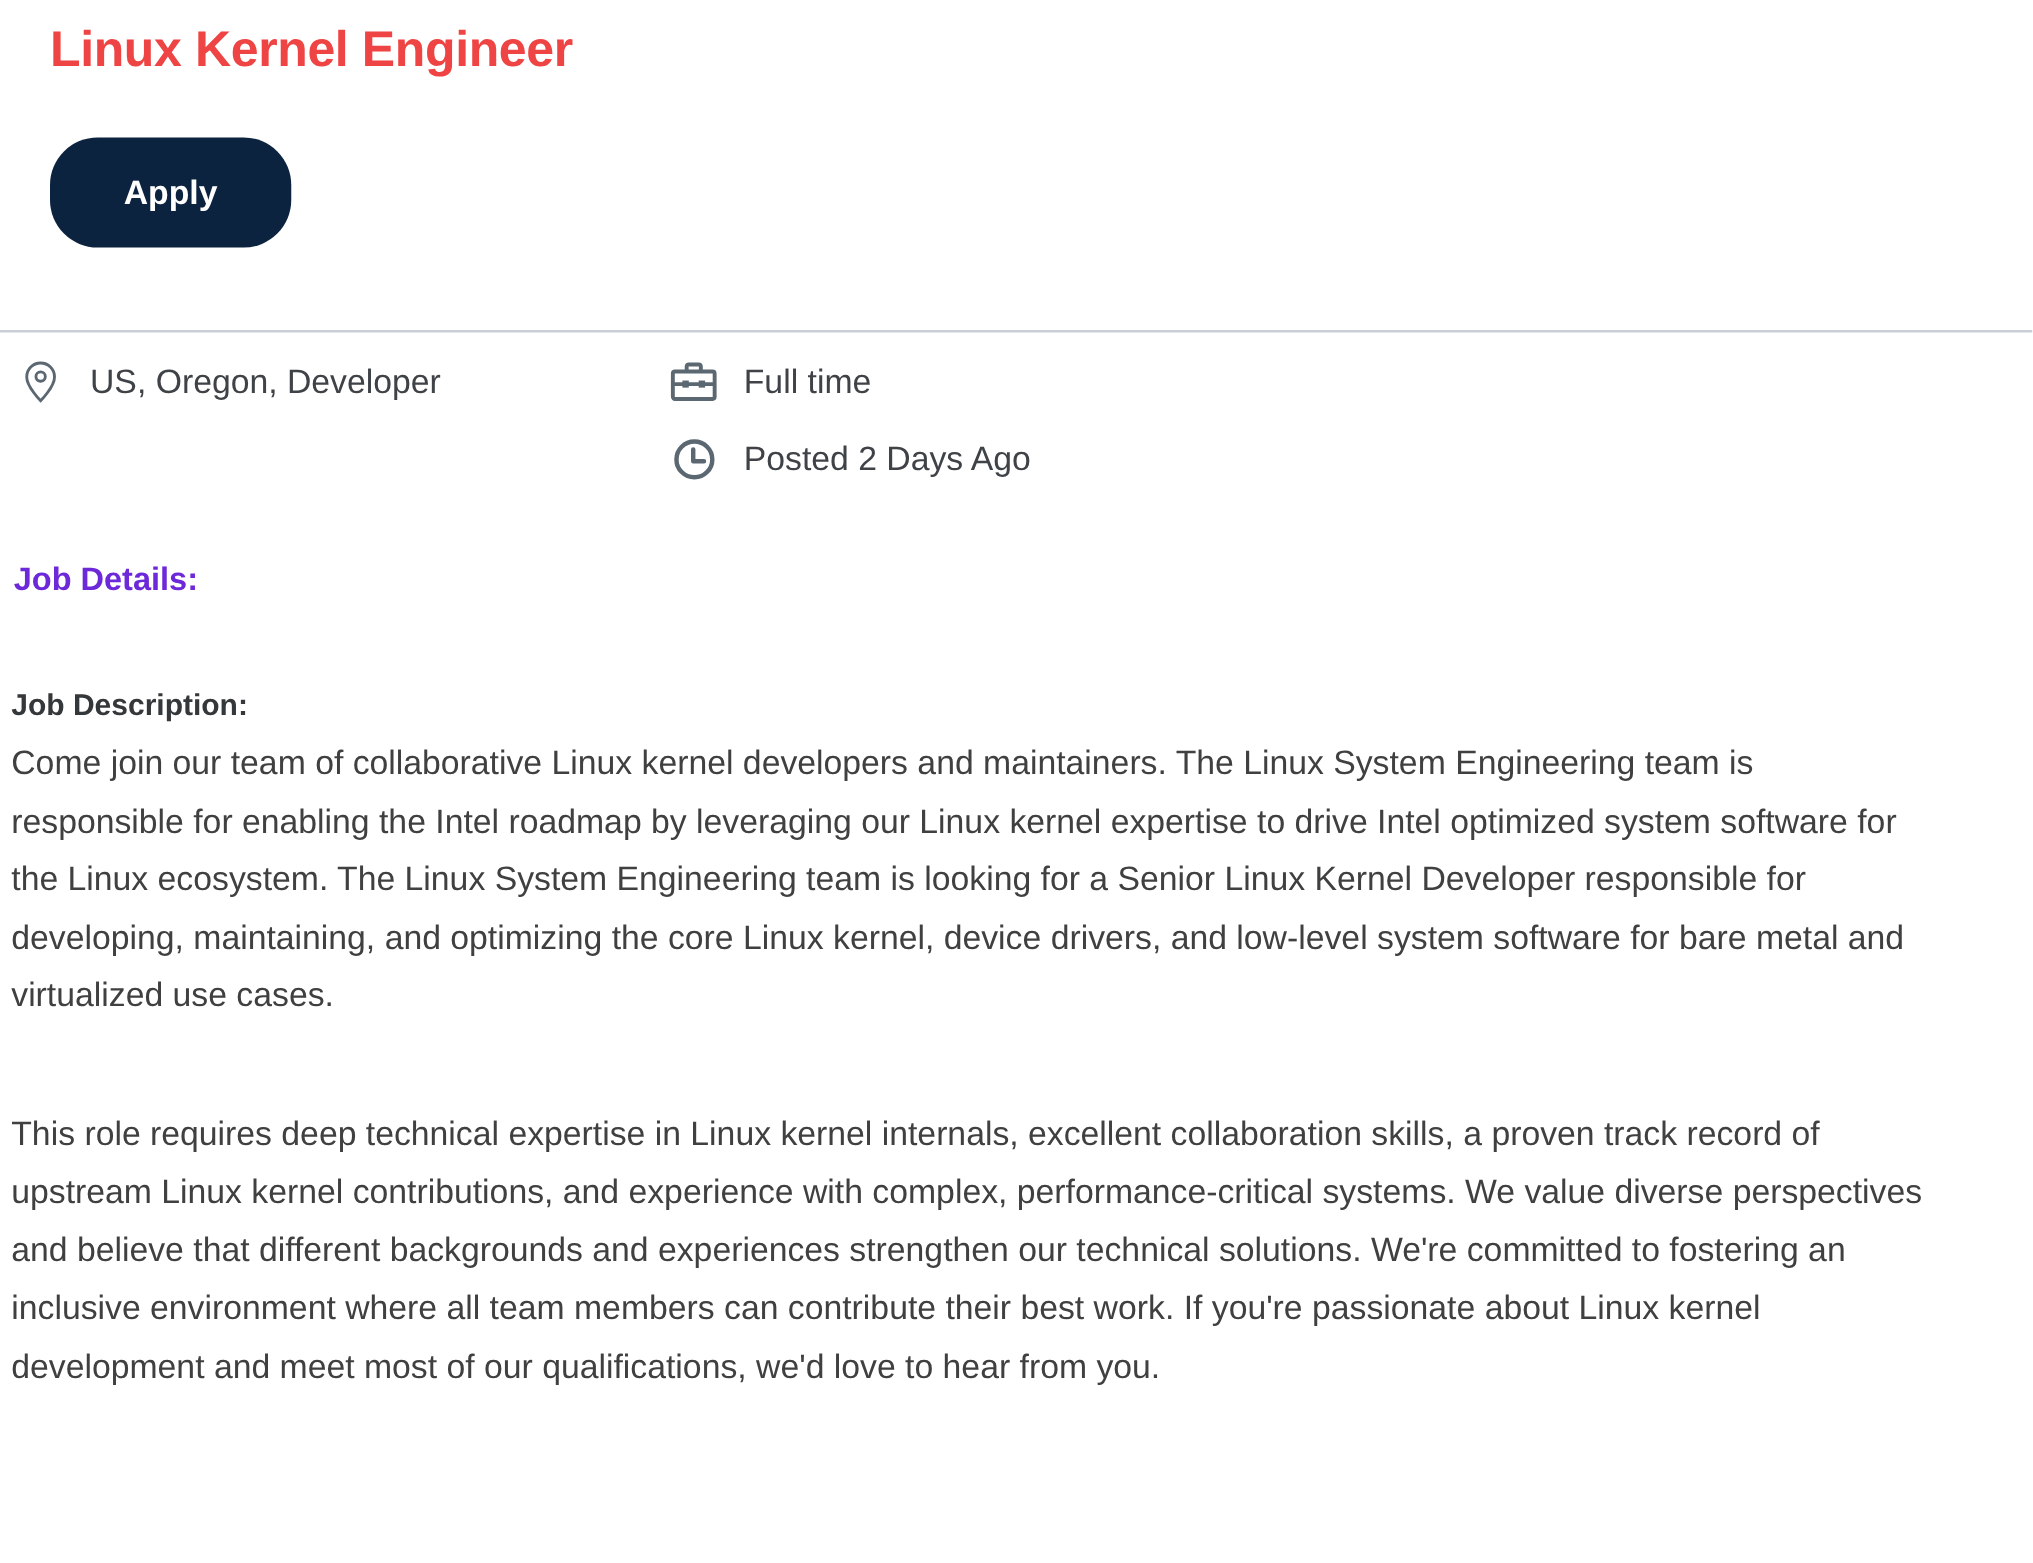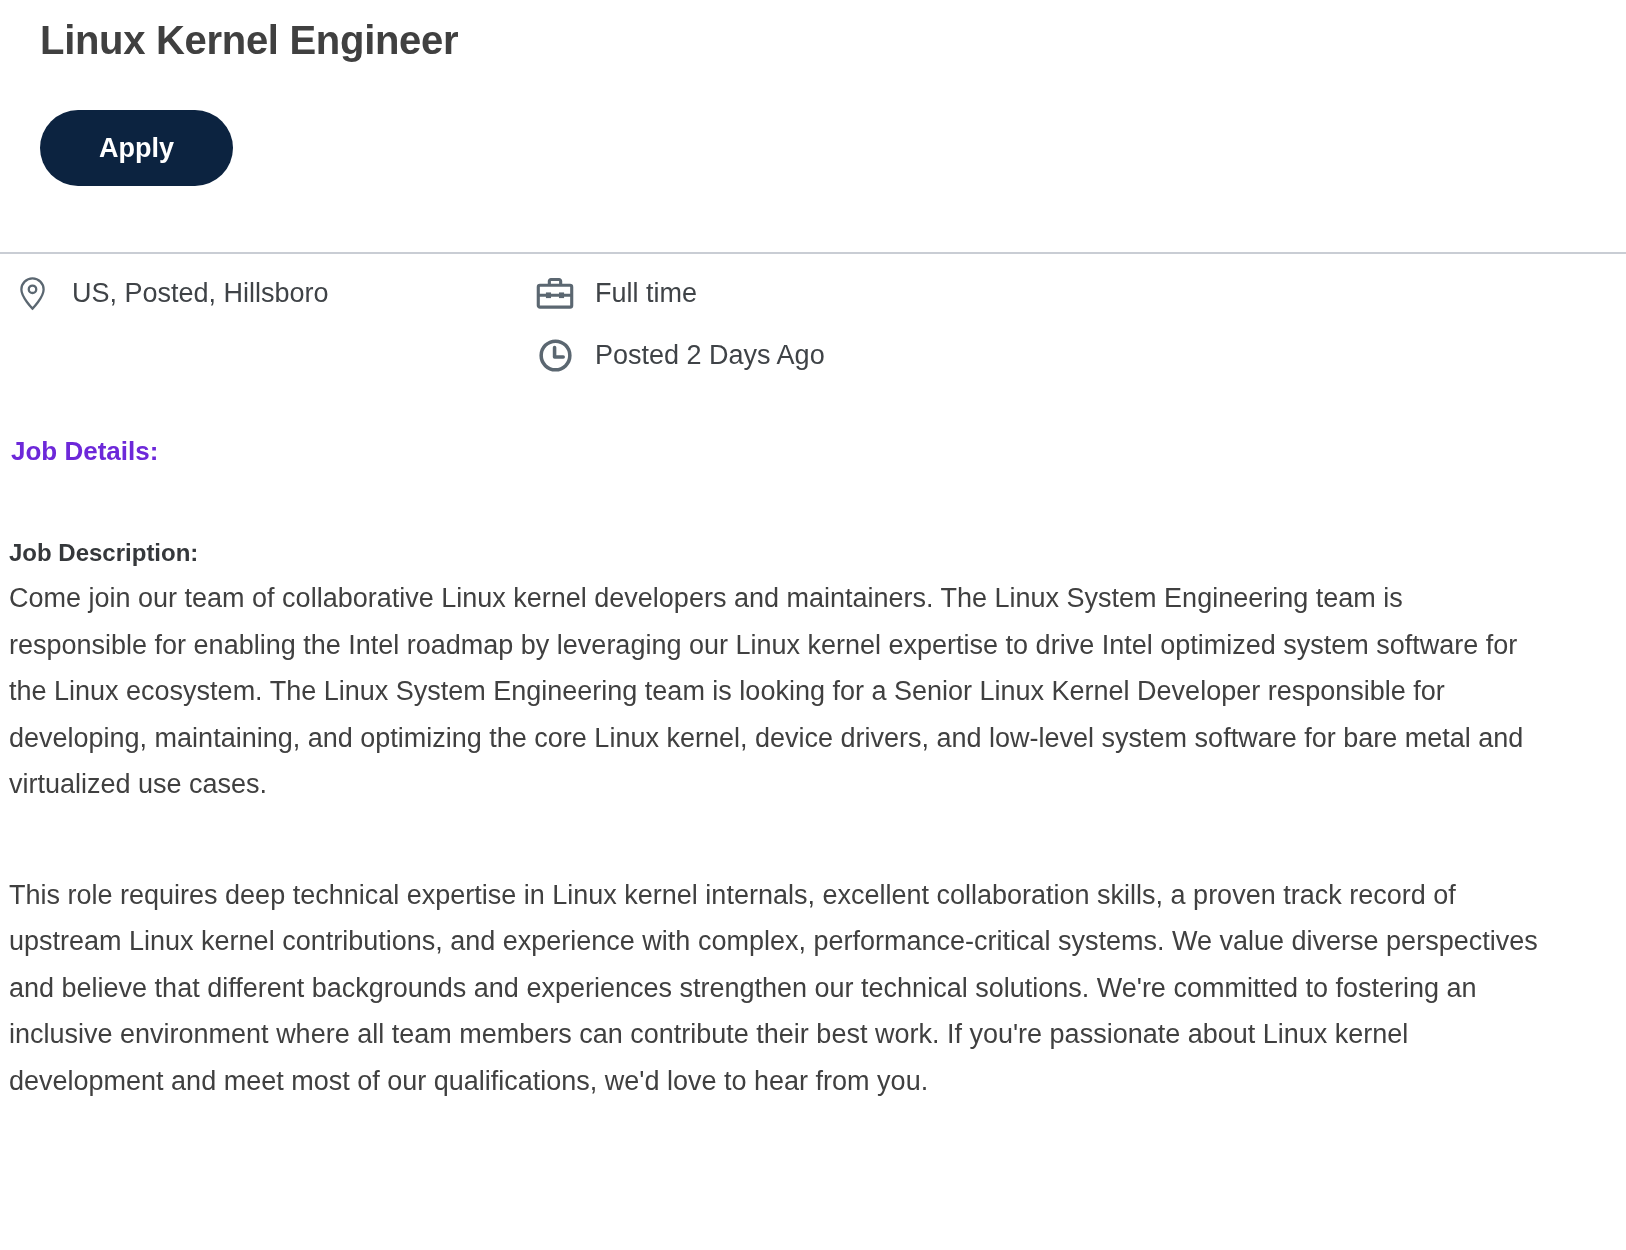--- a/index.html
+++ b/index.html
@@ -15,27 +15,27 @@
     color: #3f4347;
   }
   .header {
     padding: 18px 0 0 40px;
   }
   .page-title {
     margin: 0;
     font-size: 40px;
     line-height: 44px;
     font-weight: bold;
-    color: #404040;
+    color: #ef4444;
     letter-spacing: -0.3px;
   }
   .apply-btn {
     margin-top: 48px;
     width: 193px;
-    height: 76px;
+    height: 88px;
     border-radius: 38px;
     border: none;
     background: #0c2340;
     color: #ffffff;
     font-family: inherit;
     font-size: 27px;
     font-weight: bold;
     display: flex;
     align-items: center;
     justify-content: center;
@@ -124,21 +124,21 @@
 
 <div class="info">
   <div class="info-col-1">
     <div class="info-item">
       <span class="icon-box">
         <svg width="29" height="35" viewBox="0 0 24 28" fill="none" stroke="currentColor" stroke-width="1.9">
           <path d="M12 1.5 C6.9 1.5 2.8 5.6 2.8 10.7 C2.8 17.2 12 26.5 12 26.5 C12 26.5 21.2 17.2 21.2 10.7 C21.2 5.6 17.1 1.5 12 1.5 Z"></path>
           <circle cx="12" cy="10.5" r="3.1"></circle>
         </svg>
       </span>
-      <span class="info-text">US, Posted, Hillsboro</span>
+      <span class="info-text">US, Oregon, Developer</span>
     </div>
   </div>
   <div class="info-col-2">
     <div class="info-item">
       <span class="icon-box">
         <svg width="40" height="34" viewBox="0 0 28 24" fill="none" stroke="currentColor" stroke-width="2.2">
           <rect x="2.2" y="6.5" width="23.6" height="15.5" rx="1.2"></rect>
           <path d="M10 6.5 V3.6 a1.1 1.1 0 0 1 1.1 -1.1 h5.8 a1.1 1.1 0 0 1 1.1 1.1 V6.5"></path>
           <line x1="2.2" y1="13.6" x2="25.8" y2="13.6"></line>
           <rect x="7.6" y="11.6" width="3.6" height="4" fill="currentColor" stroke="none"></rect>

